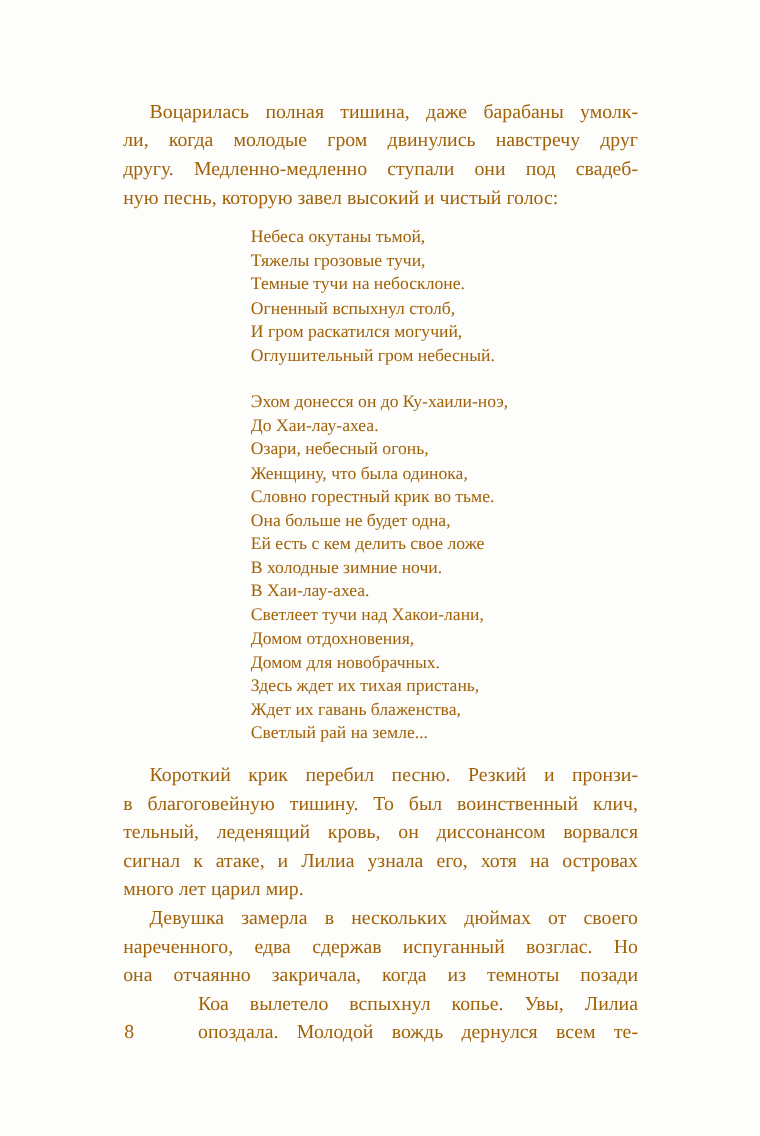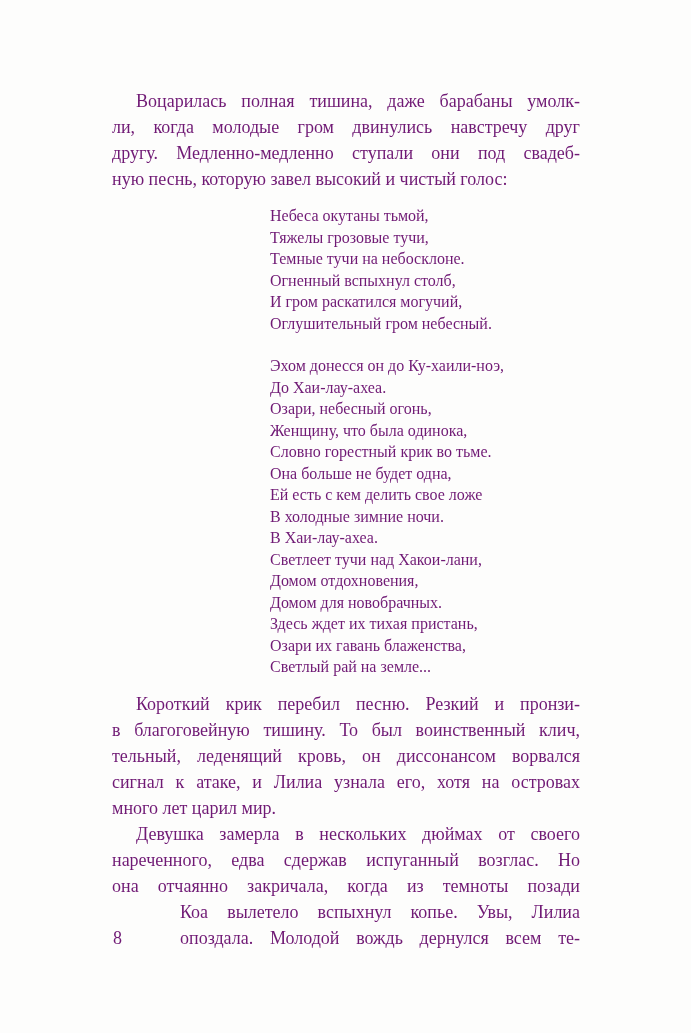--- a/index.html
+++ b/index.html
@@ -6,21 +6,21 @@
     margin: 0;
     padding: 0;
     background: #ffffff;
   }
   .page {
     position: relative;
     width: 691px;
     height: 1033px;
     box-sizing: border-box;
     background: #fdfdfc;
-    color: #701a75;
+    color: #a16207;
     font-family: "Liberation Serif", "DejaVu Serif", serif;
     padding: 88px 111px 0 112px;
     overflow: hidden;
   }
   .line {
     font-size: 18px;
     line-height: 26px;
   }
   .j {
     text-align: justify;
@@ -28,21 +28,20 @@
   }
   .first {
     text-indent: 24px;
   }
   .poem {
     margin: 13px 0 13px 116px;
     font-size: 16px;
   }
   .pline {
     line-height: 21.5px;
-    margin-left: 42px;
   }
   .stanza + .stanza {
     margin-top: 21px;
   }
   .indent-block {
     position: relative;
     padding-left: 68px;
   }
   .pagenum {
     position: absolute;
@@ -82,21 +81,21 @@
         <div class="pline">Женщину, что была одинока,</div>
         <div class="pline">Словно горестный крик во тьме.</div>
         <div class="pline">Она больше не будет одна,</div>
         <div class="pline">Ей есть с кем делить свое ложе</div>
         <div class="pline">В холодные зимние ночи.</div>
         <div class="pline">В Хаи-лау-ахеа.</div>
         <div class="pline">Светлеет тучи над Хакои-лани,</div>
         <div class="pline">Домом отдохновения,</div>
         <div class="pline">Домом для новобрачных.</div>
         <div class="pline">Здесь ждет их тихая пристань,</div>
-        <div class="pline">Озари их гавань блаженства,</div>
+        <div class="pline">Ждет их гавань блаженства,</div>
         <div class="pline">Светлый рай на земле...</div>
       </div>
   </div>
 
   <div>
     <div class="line j first">Короткий крик перебил песню. Резкий и пронзи-</div>
     <div>
         <div class="line j">в благоговейную тишину. То был воинственный клич,</div>
         <div class="line j">тельный, леденящий кровь, он диссонансом ворвался</div>
         <div class="line j">сигнал к атаке, и Лилиа узнала его, хотя на островах</div>

